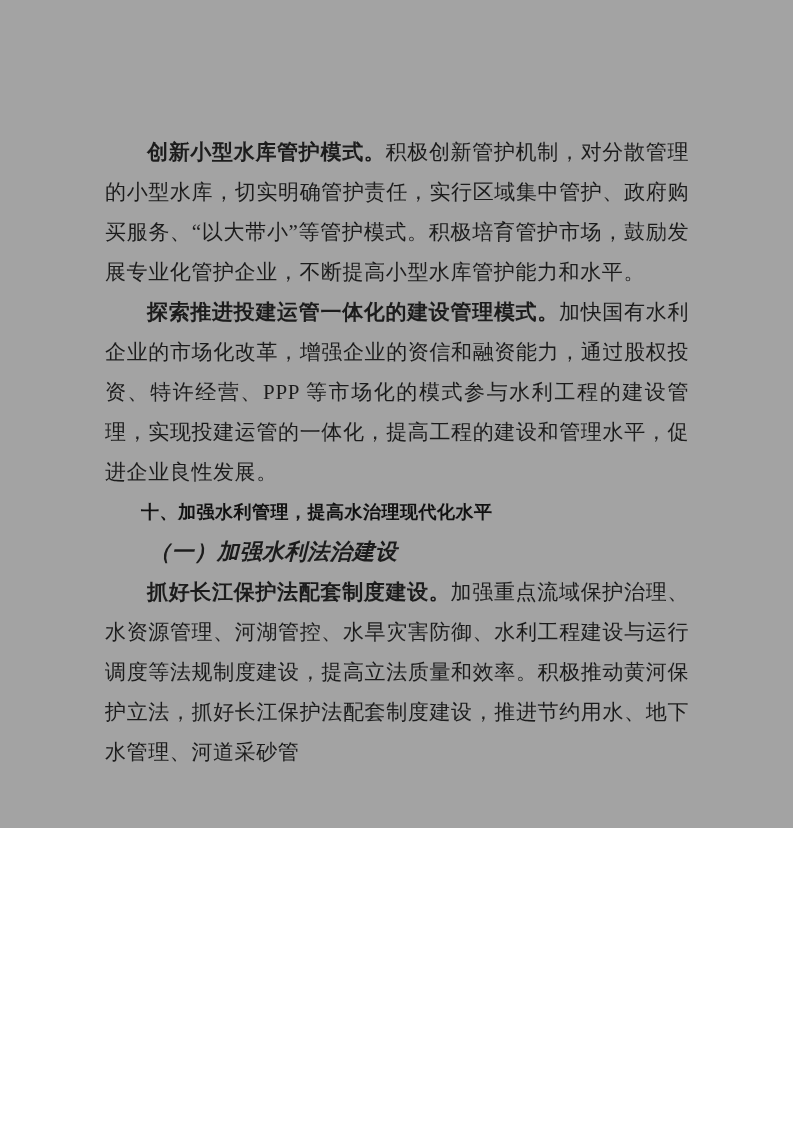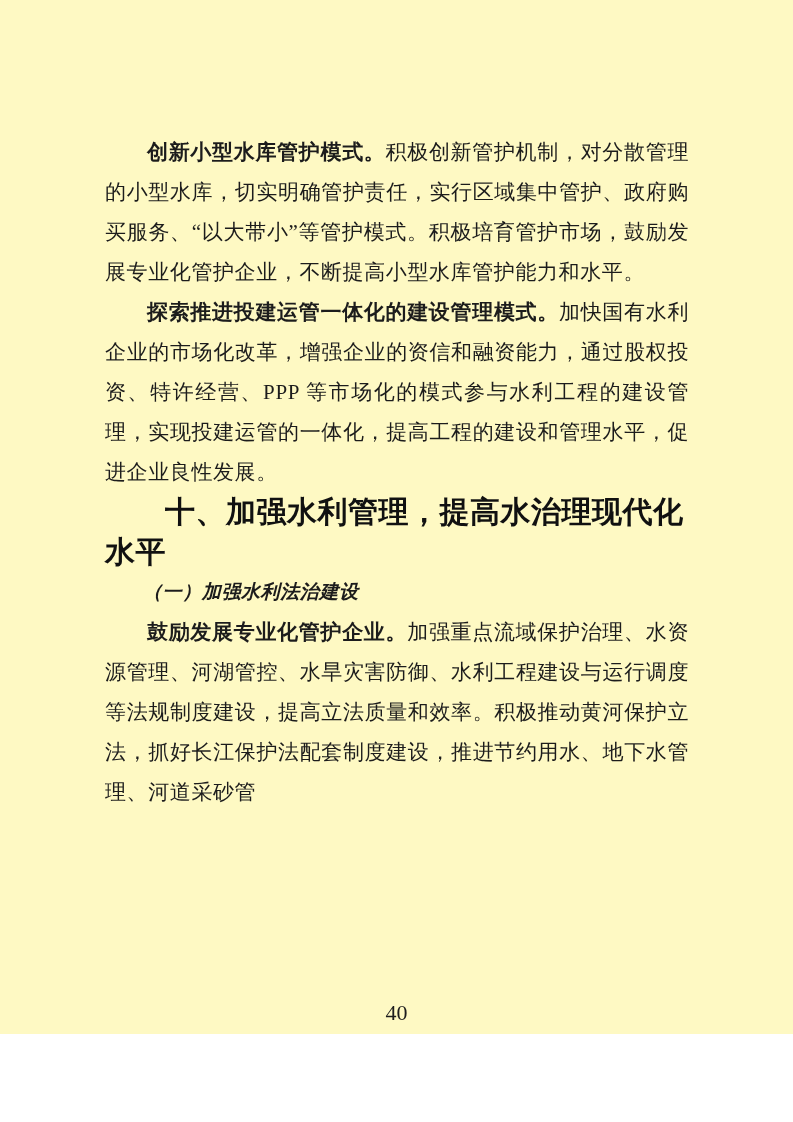--- a/index.html
+++ b/index.html
@@ -3,22 +3,22 @@
 <meta charset="utf-8">
 <style>
   html, body {
     margin: 0;
     padding: 0;
     background: #ffffff;
   }
   .page {
     position: relative;
     width: 793px;
-    height: 1034px;
-    background: #fef9c3;
+    height: 828px;
+    background: #a3a3a3;
     overflow: hidden;
     font-family: "Liberation Serif", "DejaVu Serif", serif;
     color: #1a1a1a;
   }
   .content {
     position: absolute;
     left: 105px;
     width: 584px;
     top: 132px;
   }
@@ -31,31 +31,31 @@
     text-indent: 2em;
     color: #1c1c1c;
   }
   .para .lead {
     font-weight: bold;
   }
   .heading-1 {
     margin: 0;
     font-family: "Liberation Sans", "DejaVu Sans", sans-serif;
     font-weight: bold;
-    font-size: 30px;
+    font-size: 18px;
     line-height: 40px;
     letter-spacing: 0.5px;
     text-indent: 2em;
     color: #111111;
   }
   .heading-2 {
     margin: 0;
     font-style: italic;           
     font-weight: 600;
-    font-size: 19px;
+    font-size: 22px;
     line-height: 40px;
     letter-spacing: 0.6px;
     text-indent: 2em;
     color: #1c1c1c;
   }
   .page-number {
     position: absolute;
     top: 998px;
     left: 0;
     width: 100%;
@@ -74,18 +74,18 @@
     <p class="para"><span class="lead">创新小型水库管护模式。</span><span>积极创新管护机制，对分散管理的小型水库，切实明确管护责任，实行区域集中管护、政府购买服务、“以大带小”等管护模式。积极培育管护市场，鼓励发展专业化管护企业，不断提高小型水库管护能力和水平。</span></p>
 
     <p class="para"><span class="lead">探索推进投建运管一体化的建设管理模式。</span><span>加快国有水利企业的市场化改革，增强企业的资信和融资能力，通过股权投资、特许经营、PPP 等市场化的模式参与水利工程的建设管理，实现投建运管的一体化，提高工程的建设和管理水平，促进企业良性发展。</span></p>
 
     <h2 class="heading-1">十、加强水利管理，提高水治理现代化水平</h2>
 
 
     <h3 class="heading-2">（一）加强水利法治建设</h3>
 
 
-    <p class="para"><span class="lead">鼓励发展专业化管护企业。</span><span>加强重点流域保护治理、水资源管理、河湖管控、水旱灾害防御、水利工程建设与运行调度等法规制度建设，提高立法质量和效率。积极推动黄河保护立法，抓好长江保护法配套制度建设，推进节约用水、地下水管理、河道采砂管</span></p>
+    <p class="para"><span class="lead">抓好长江保护法配套制度建设。</span><span>加强重点流域保护治理、水资源管理、河湖管控、水旱灾害防御、水利工程建设与运行调度等法规制度建设，提高立法质量和效率。积极推动黄河保护立法，抓好长江保护法配套制度建设，推进节约用水、地下水管理、河道采砂管</span></p>
 
   </div>
 
   <div class="page-number">40</div>
 </div>
 
 </body></html>

